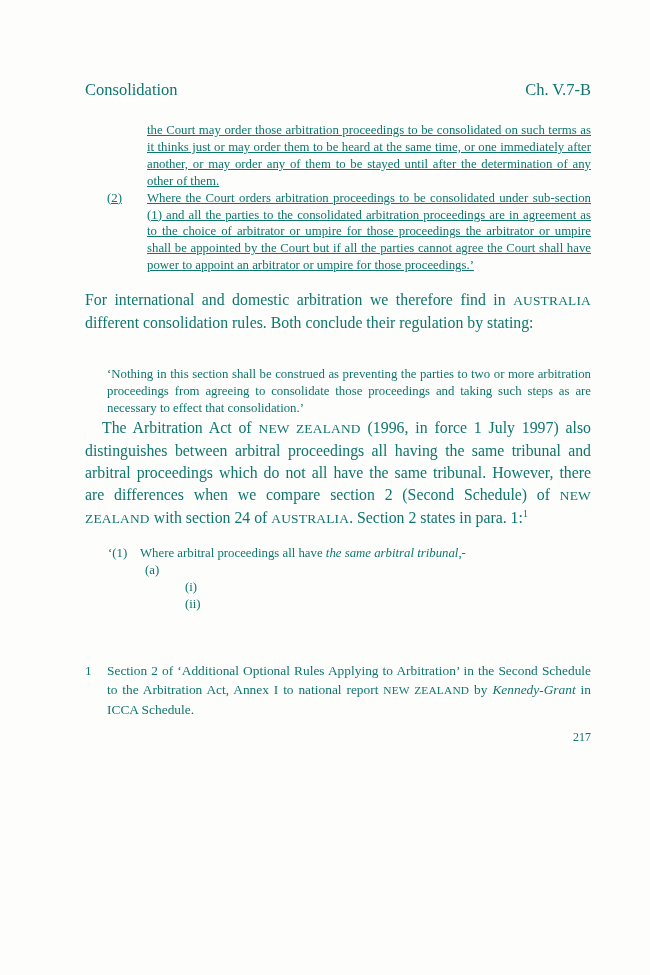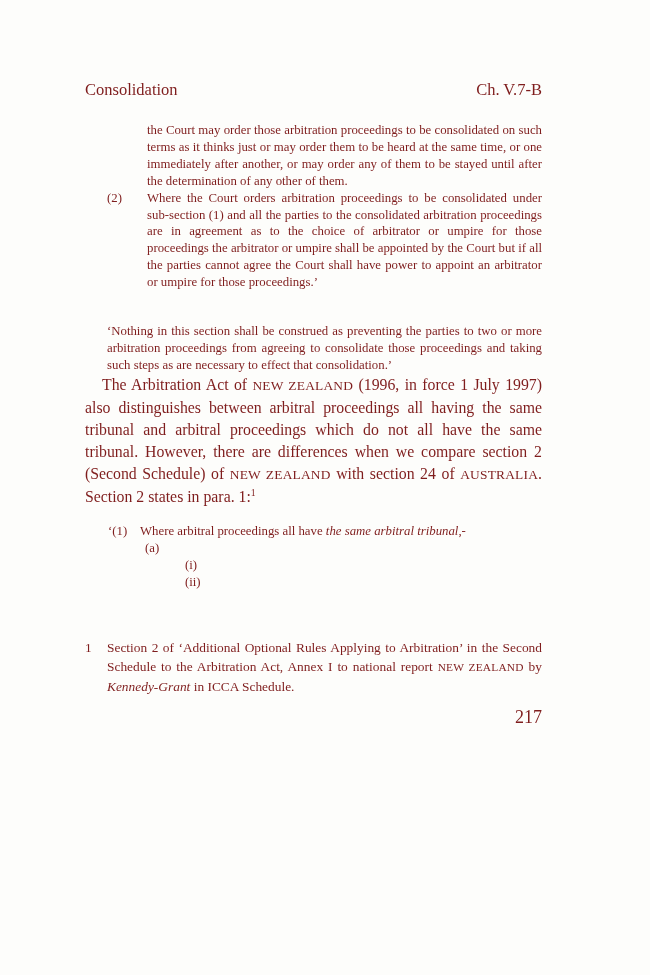--- a/index.html
+++ b/index.html
@@ -6,34 +6,34 @@
   html, body { margin: 0; padding: 0; }
   body {
     background: #ffffff;
     font-family: "Liberation Serif", serif;
     -webkit-font-smoothing: antialiased;
   }
   .page {
     width: 650px;
     height: 975px;
     background: #fdfdfb;
-    color: #7f1d1d;
-    padding: 80px 108px 0 85px;
+    color: #0f766e;
+    padding: 80px 59px 0 85px;
     position: relative;
     overflow: hidden;
   }
   .header {
     display: flex;
     justify-content: space-between;
     font-size: 16.5px;
     line-height: 20px;
   }
   
   .quote { font-size: 12.8px; line-height: 16.9px; }
-  .q1 { margin-top: 22px; }
+  .q1 { margin-top: 22px; text-decoration: underline; }
   .q1-cont { padding-left: 62px; text-align: justify; }
   .qrow { display: flex; }
   .q1 .qrow { padding-left: 22px; }
   .qlabel { flex-shrink: 0; }
   .q1 .qlabel { width: 40px; }
   .qbody { flex: 1; text-align: justify; }
   
   .body-para {
     font-size: 15.8px;
     line-height: 22px;
@@ -58,21 +58,21 @@
   .footnote {
     display: flex;
     margin-top: 48px;
     font-size: 13.4px;
     line-height: 19px;
   }
   .fn-marker { width: 22px; flex-shrink: 0; }
   .fn-text { flex: 1; text-align: justify; }
   .page-number {
     text-align: right;
-    font-size: 18px;
+    font-size: 12px;
     margin-top: 11px;
   }
 </style>
 </head>
 <body>
 
 <div class="page">
 
   <div class="header">
     <span>Consolidation</span>
@@ -80,20 +80,21 @@
   </div>
 
   <div class="quote q1">
     <p class="q1-cont">the Court may order those arbitration proceedings to be consolidated on such terms as it thinks just or may order them to be heard at the same time, or one immediately after another, or may order any of them to be stayed until after the determination of any other of them.</p>
     <div class="qrow">
       <span class="qlabel">(2)</span>
       <p class="qbody">Where the Court orders arbitration proceedings to be consolidated under sub-section (1) and all the parties to the consolidated arbitration proceedings are in agreement as to the choice of arbitrator or umpire for those proceedings the arbitrator or umpire shall be appointed by the Court but if all the parties cannot agree the Court shall have power to appoint an arbitrator or umpire for those proceedings.’</p>
     </div>
   </div>
 
+  <p class="body-para"><span>For international and domestic arbitration we therefore find in </span><span class="sc">AUSTRALIA</span><span> different consolidation rules. Both conclude their regulation by stating:</span></p>
 
   <div class="quote q2">
     <p>‘Nothing in this section shall be construed as preventing the parties to two or more arbitration proceedings from agreeing to consolidate those proceedings and taking such steps as are necessary to effect that consolidation.’</p>
   </div>
 
 
   <p class="body-para indent"><span>The Arbitration Act of </span><span class="sc">NEW ZEALAND</span><span> (1996, in force 1 July 1997) also distinguishes between arbitral proceedings all having the same tribunal and arbitral proceedings which do not all have the same tribunal. However, there are differences when we compare section 2 (Second Schedule) of </span><span class="sc">NEW ZEALAND</span><span> with section 24 of </span><span class="sc">AUSTRALIA</span><span>. Section 2 states in para. 1:</span><span class="sup">1</span></p>
 
   <div class="quote q3">
     <div class="qrow q3-l1">

